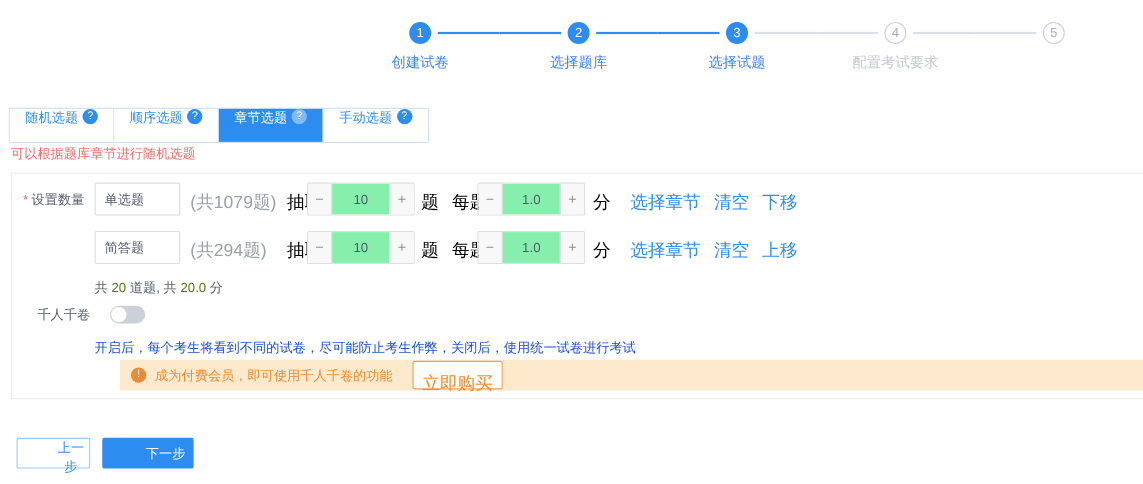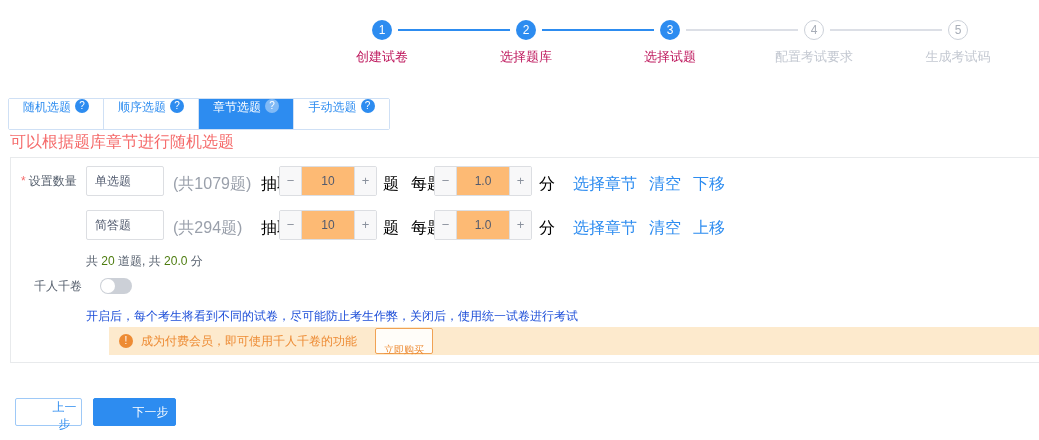--- a/index.html
+++ b/index.html
@@ -14,66 +14,66 @@
   .step::after  { right:0; width:calc(50% - 16px); }
   .step.first::before { display:none; }
   .step.last::after   { display:none; }
   .step.line-l-done::before { background:#2d8cf0; }
   .step.line-r-done::after  { background:#2d8cf0; }
   .step-circle { width:20px; height:20px; border-radius:50%; margin:0 auto;
     font-size:12px; line-height:20px; text-align:center; }
   .step.done .step-circle, .step.current .step-circle { background:#2d8cf0; color:#fff; }
   .step.future .step-circle { background:#fff; border:1px solid #ccd1d9; color:#a8aeb8; line-height:18px; }
   .step-label { margin-top:8px; font-size:13px; }
-  .step.done .step-label, .step.current .step-label { color:#be185d; }
+  .step.done .step-label, .step.current .step-label { color:#3b82f6; }
   .step.future .step-label { color:#c3c8d1; }
 
   
   .tabs { position:absolute; left:8px; top:98px; display:flex; border:1px solid #cfe0f5; border-radius:2px; }
   .tab { width:95px; height:30px; display:flex; align-items:flex-start; justify-content:center; gap:4px;
     font-size:12px; color:#2d8cf0; background:#fff; cursor:pointer; border-right:1px solid #cfe0f5; }
   .tab:last-child { border-right:none; }
   .tab.active { background:#2d8cf0; color:#fff; }
   .help-dot { width:14px; height:14px; border-radius:50%; background:#2d8cf0; color:#fff;
     font-size:10px; line-height:14px; text-align:center; display:inline-block; }
   .tab.active .help-dot { background:rgba(255,255,255,.4); color:#fff; }
 
-  .hint { position:absolute; left:10px; top:132px; font-size:16px; color:#f56c6c; }
+  .hint { position:absolute; left:10px; top:132px; font-size:12px; color:#f56c6c; }
 
   
   .panel { position:absolute; left:10px; top:157px; width:1040px; height:206px;
     border-top:1px solid #e8eaec; border-left:1px solid #e8eaec; border-bottom:1px solid #e8eaec; }
   .row { position:absolute; height:30px; display:flex; align-items:center; font-size:12px; color:#56606e; }
   .req { color:#f56c6c; margin-right:3px; }
   .type-input { position:absolute; left:75px; width:78px; height:30px; border:1px solid #dcdee2;
     border-radius:2px; padding-left:8px; font-size:12px; color:#515a6e; line-height:28px; background:#fff; }
   .total { position:absolute; left:162px; color:#9aa0ab; }
   .lbl-extract { position:absolute; left:250px; }
   .stepper-ctl { position:absolute; display:flex; height:30px; border:1px solid #dcdee2; border-radius:2px; overflow:hidden; }
   .ctl-btn { width:22px; background:#f8f8f9; color:#8a919d; text-align:center; line-height:28px;
     font-size:13px; cursor:pointer; }
   .ctl-btn.minus { border-right:1px solid #dcdee2; }
   .ctl-btn.plus  { border-left:1px solid #dcdee2; }
-  .ctl-val { width:52px; background:#fdba74; text-align:center; line-height:28px; color:#515a6e; font-size:12px; }
+  .ctl-val { width:52px; background:#86efac; text-align:center; line-height:28px; color:#515a6e; font-size:12px; }
   .unit { position:absolute; }
   .links { position:absolute; left:562px; display:flex; gap:12px; color:#2d8cf0; }
   .links span { cursor:pointer; }
   .summary { position:absolute; left:75px; top:95px; font-size:12px; color:#56606e; }
   .summary b { color:#4d7c0f; font-weight:normal; }
   .switch-row { position:absolute; left:23px; top:120px; display:flex; align-items:flex-start; gap:18px;
     font-size:12px; color:#56606e; }
   .toggle { width:32px; height:16px; border-radius:9px; background:#ccd0d7; position:relative; cursor:pointer; }
   .toggle .knob { position:absolute; left:1px; top:1px; width:14px; height:14px; border-radius:50%; background:#fff; }
   .note { position:absolute; left:75px; top:150px; font-size:12px; color:#1d4ed8; }
   .banner { position:absolute; left:98px; top:169px; right:0; height:28px; background:#fdeacd;
     display:flex; align-items:center; gap:8px; padding-left:10px; font-size:12px; color:#ed8b34; }
   .banner-ico { width:14px; height:14px; border-radius:50%; background:#ed8b34; color:#fff;
     font-size:10px; line-height:14px; text-align:center; flex:0 0 auto; }
   .buy-btn { margin-left:10px; height:20px; padding:12px 8px; background:#fffdf9; border:1px solid #f0a254;
-    border-radius:2px; color:#ed8b34; font-size:10px; line-height:18px; cursor:pointer; }
+    border-radius:2px; color:#ed8b34; font-size:16px; line-height:18px; cursor:pointer; }
 
   
   .footer { position:absolute; left:15px; top:398px; display:flex; gap:11px; }
   .btn { height:28px; font-size:12px; border-radius:2px; cursor:pointer;padding-left:32px; }
   .btn-prev { width:67px; background:#fff; border:1px solid #9ec9f7; color:#2d8cf0; }
   .btn-next { width:83px; background:#2d8cf0; border:1px solid #2d8cf0; color:#fff; }
 </style>
 </head>
 <body>
 
@@ -89,21 +89,20 @@
   <div class="step current line-l-done">
     <div class="step-circle">3</div>
     <div class="step-label">选择试题</div>
   </div>
   <div class="step future">
     <div class="step-circle">4</div>
     <div class="step-label">配置考试要求</div>
   </div>
   <div class="step future last">
     <div class="step-circle">5</div>
-    <div class="step-label">生成考试码</div>
   </div>
 </div>
 
 <div class="tabs">
   <div class="tab">
     <span>随机选题</span>
     <span class="help-dot">?</span>
   </div>
   <div class="tab">
     <span>顺序选题</span>

